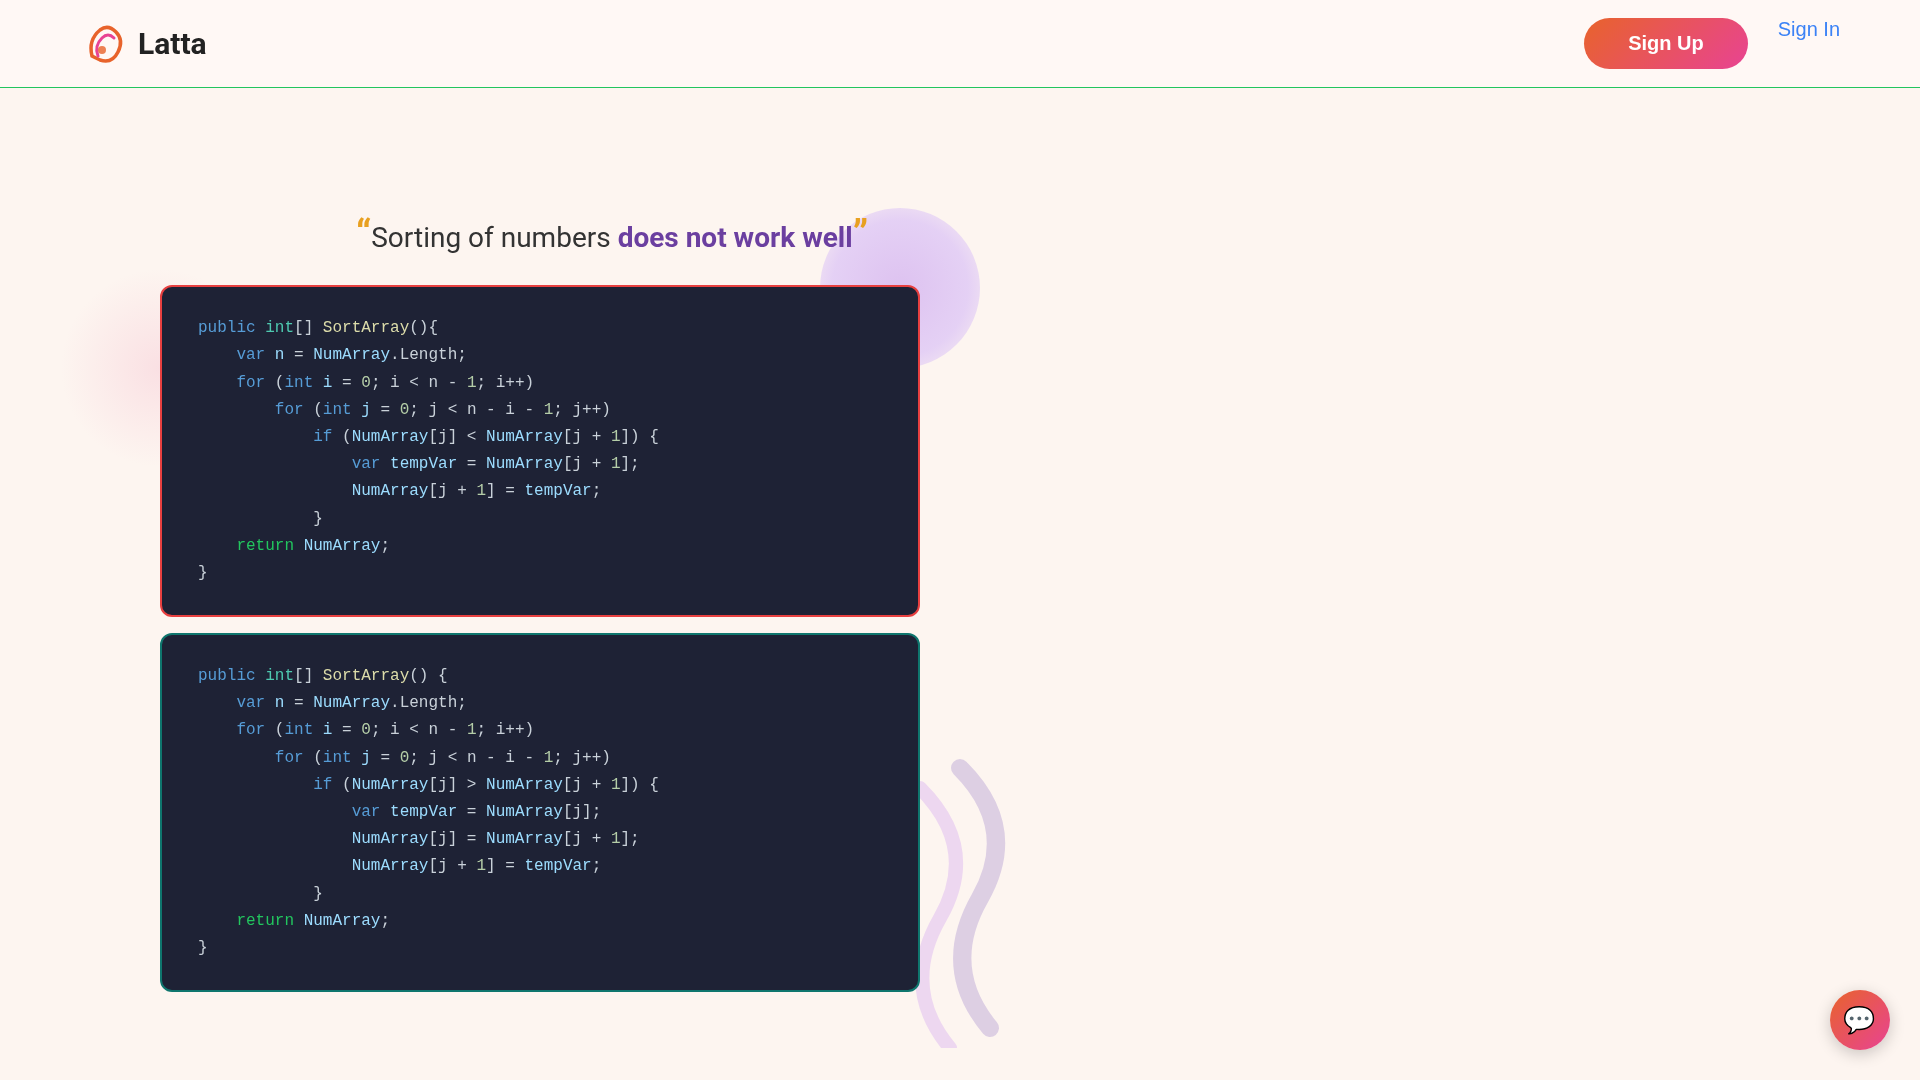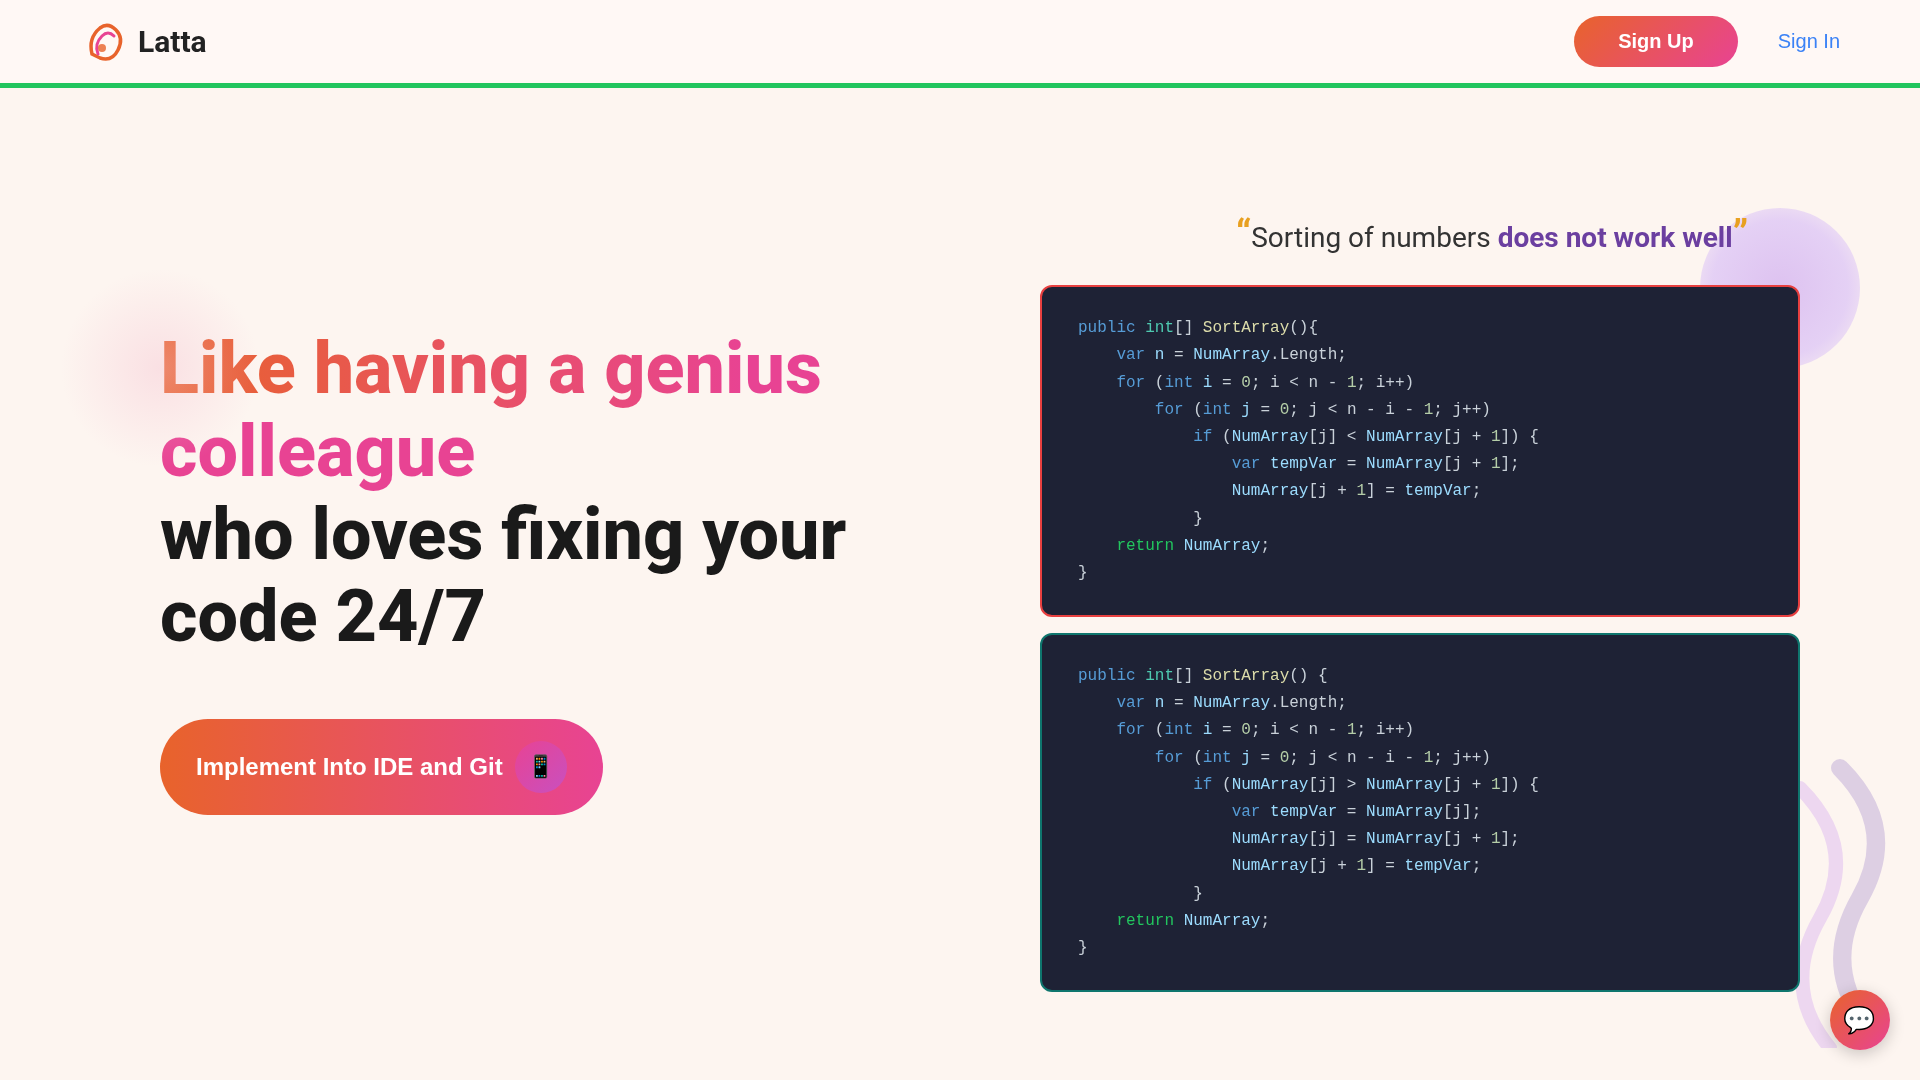--- a/index.html
+++ b/index.html
@@ -12,21 +12,21 @@
     }
 
     
     .navbar {
       display: flex;
       align-items: center;
       justify-content: space-between;
       padding: 0 80px;
       height: 88px;
       background: #fff8f5;
-      border-bottom: 5px solid #22c55e;
+      border-bottom: 1px solid #22c55e;
     }
     .logo-area {
       display: flex;
       align-items: center;
       gap: 10px;
     }
     .logo-icon {
       width: 48px;
       height: 48px;
     }
@@ -42,22 +42,22 @@
       list-style: none;
     }
     .nav-links li a {
       text-decoration: none;
       color: #333;
       font-size: 20px;
       font-weight: 500;
     }
     .nav-actions {
       display: flex;
-      align-items: center;
-      gap: 40px;
+      align-items: flex-start;
+      gap: 30px;
     }
     .btn-signup {
       background: linear-gradient(135deg, #e8632b, #e84393);
       color: #fff;
       border: none;
       border-radius: 50px;
       padding: 14px 44px;
       font-size: 20px;
       font-weight: 600;
       cursor: pointer;
@@ -260,30 +260,20 @@
 
   <div class="nav-actions">
     <button class="btn-signup">Sign Up</button>
     <button class="btn-signin">Sign In</button>
   </div>
 </nav>
 
 <section class="hero">
   <div class="bg-deco-1"></div>
 
-  <div class="hero-left">
-    <h1 class="hero-title">
-      <span class="gradient-text">Like having a genius colleague</span><br>
-      <span class="dark-text">who loves fixing your code 24/7</span>
-    </h1>
-    <button class="btn-implement">
-      <span>Implement Into IDE and Git</span>
-      <span class="phone-icon-wrapper">📱</span>
-    </button>
-  </div>
 
   <div class="hero-right">
     <div class="deco-circle"></div>
 
     <svg class="deco-squiggle" viewBox="0 0 340 300" fill="none" xmlns="http://www.w3.org/2000/svg">
       <path d="M280 20 Q340 80 300 150 Q260 220 310 280" stroke="#8060c0" stroke-width="18" stroke-linecap="round" fill="none"></path>
       <path d="M240 40 Q300 100 260 170 Q220 240 270 300" stroke="#c080f0" stroke-width="14" stroke-linecap="round" fill="none"></path>
     </svg>
 
     <p class="quote-text">

